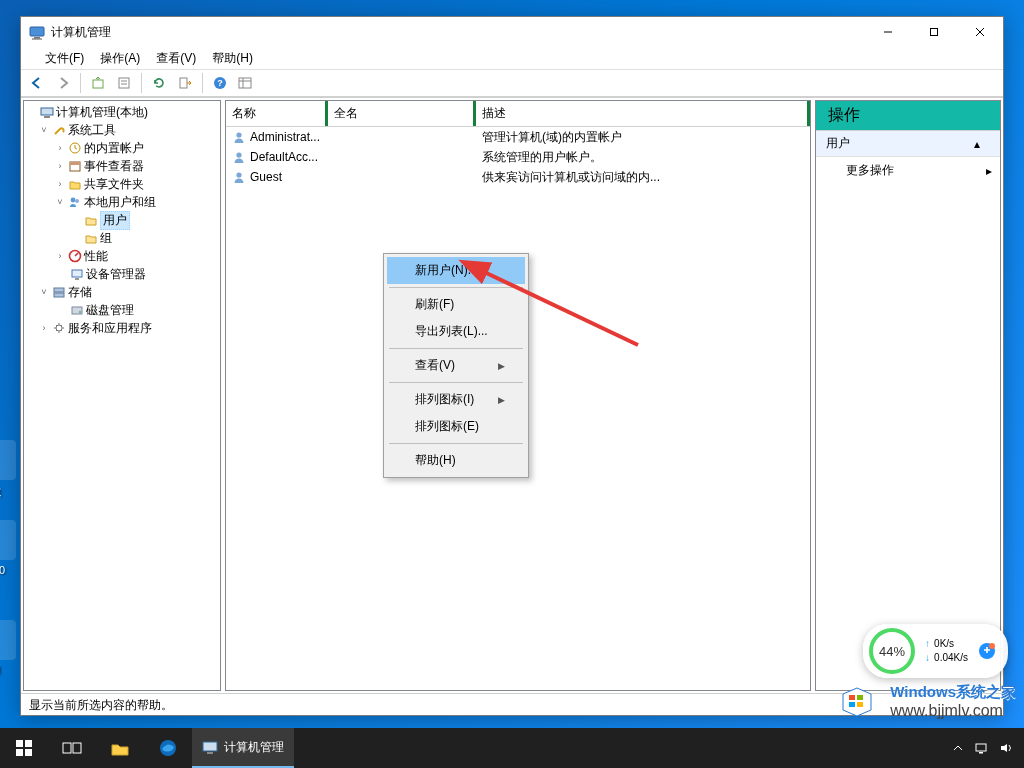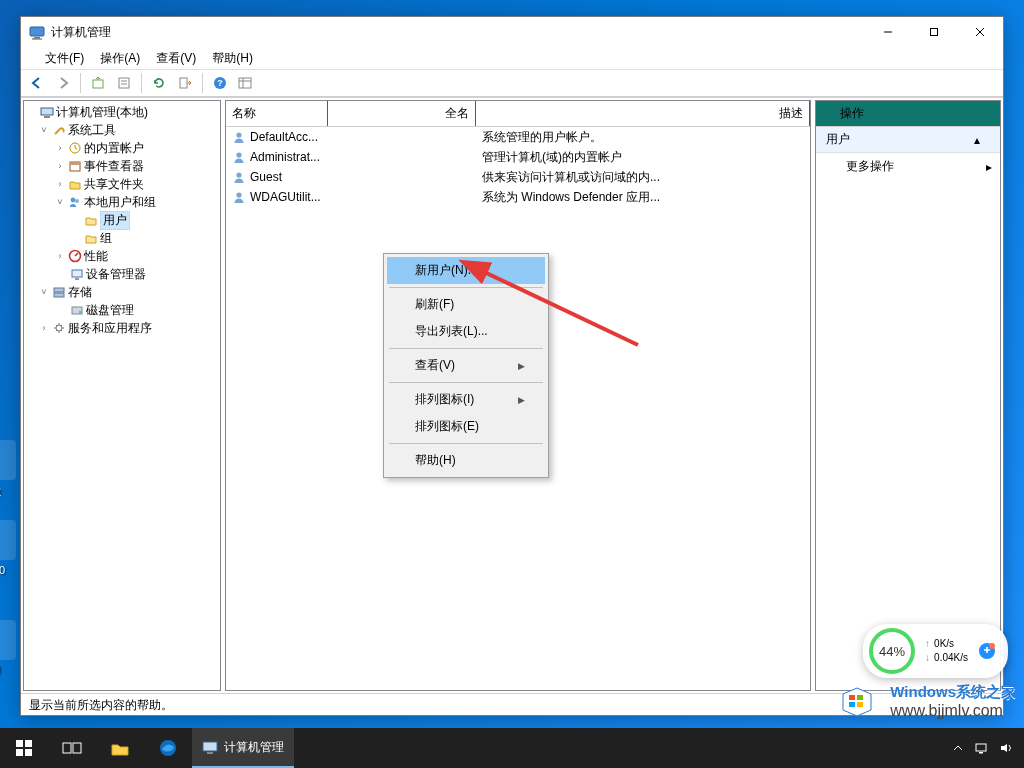--- a/index.html
+++ b/index.html
@@ -27,38 +27,38 @@
 
 .tree-panel { width: 198px; border: 1px solid #828790; margin: 2px; padding: 2px; font-size: 12px; overflow: auto; }
 .tree-node { display: flex; align-items: center; height: 18px; padding: 1px 0; white-space: nowrap; }
 .tree-toggle { width: 12px; display: inline-flex; justify-content: center; color: #666; font-size: 9px; }
 .tree-indent { display: inline-block; }
 .tree-icon { width: 18px; display: inline-flex; justify-content: center; }
 .tree-label.selected { background: #cce8ff; border: 1px dotted #99d1ff; padding: 0 2px; }
 
 .list-panel { flex: 1; border: 1px solid #828790; margin: 2px; font-size: 12px; display: flex; flex-direction: column; position: relative; }
 .list-header { display: flex; border-bottom: 1px solid #d0d0d0; background: #fff; }
-.list-header .col { padding: 4px 6px; border-right: 1px solid #15803d; font-size: 12px; text-align: right; }
+.list-header .col { padding: 4px 6px; border-right: 3px solid #15803d; font-size: 12px; }
 .list-body { flex: 1; }
 .list-row { display: flex; height: 20px; align-items: center; }
 .list-row .col { padding: 1px 6px; white-space: nowrap; overflow: hidden; text-overflow: ellipsis; }
 .col-name { width: 102px; display: flex; align-items: center; gap: 4px; }
 .col-full { width: 148px; }
 .col-desc { flex: 1; }
 .user-icon { width: 14px; height: 14px; }
 
 .actions-panel { width: 186px; border: 1px solid #828790; margin: 2px; font-size: 12px; }
-.actions-header { background: #0f766e; padding: 4px 24px; border-bottom: 1px solid #d0d0d0; font-size: 12px; }
+.actions-header { background: #14b8a6; padding: 4px 12px; border-bottom: 1px solid #d0d0d0; font-size: 16px; }
 .actions-sub { background: #eaf3ff; padding: 4px 20px 4px 10px; display:flex; justify-content:space-between; align-items:center; border-bottom: 1px solid #e0e0e0; }
 .actions-item { padding: 5px 8px 5px 30px; display:flex; justify-content:space-between; align-items:center; }
 
 .statusbar { height: 22px; border-top: 1px solid #d0d0d0; font-size: 12px; padding: 3px 8px; }
 
 
-.context-menu { position: absolute; background: #f0f0f0; border: 1px solid #a0a0a0; box-shadow: 3px 3px 6px rgba(0,0,0,0.25); font-size: 12px; padding: 3px; width: 166px; z-index: 100; }
+.context-menu { position: absolute; background: #f0f0f0; border: 1px solid #a0a0a0; box-shadow: 3px 3px 6px rgba(0,0,0,0.25); font-size: 12px; padding: 3px; width: 146px; z-index: 100; }
 .cm-item { padding: 5px 20px 5px 28px; display: flex; justify-content: space-between; align-items: center; }
 .cm-item.highlight { background: #91c9f7; }
 .cm-sep { height: 1px; background: #c0c0c0; margin: 3px 2px; }
 .cm-arrow { font-size: 9px; color: #555; }
 
 
 .arrow-line { position: absolute; pointer-events: none; z-index: 200; }
 
 
 .taskbar { position: absolute; left: 0; bottom: 0; width: 1024px; height: 40px; background: #202020; display: flex; align-items: center; }
@@ -338,20 +338,33 @@
           </div>
       </div>
 
       <div class="list-panel">
         <div class="list-header">
           <div class="col col-name">名称</div>
           <div class="col col-full">全名</div>
           <div class="col col-desc">描述</div>
         </div>
         <div class="list-body">
+          <div class="list-row">
+            <div class="col col-name">
+                <span class="user-icon">
+                  <svg width="14" height="14">
+                    <circle cx="7" cy="5" r="2.6" fill="#7aa6d8"></circle>
+                    <path d="M2.5 13 a4.5 4.5 0 0 1 9 0" fill="#7aa6d8"></path>
+                  </svg>
+                </span>
+                <span>Administrat...</span>
+              </div>
+            <div class="col col-full"></div>
+            <div class="col col-desc">管理计算机(域)的内置帐户</div>
+          </div>
           <div class="list-row">
             <div class="col col-name">
                 <span class="user-icon">
                   <svg width="14" height="14">
                     <circle cx="7" cy="5" r="2.6" fill="#7aa6d8"></circle>
                     <path d="M2.5 13 a4.5 4.5 0 0 1 9 0" fill="#7aa6d8"></path>
                   </svg>
                 </span>
                 <span>DefaultAcc...</span>
               </div>
@@ -359,50 +372,24 @@
             <div class="col col-desc">系统管理的用户帐户。</div>
           </div>
           <div class="list-row">
             <div class="col col-name">
                 <span class="user-icon">
                   <svg width="14" height="14">
                     <circle cx="7" cy="5" r="2.6" fill="#7aa6d8"></circle>
                     <path d="M2.5 13 a4.5 4.5 0 0 1 9 0" fill="#7aa6d8"></path>
                   </svg>
                 </span>
-                <span>Administrat...</span>
-              </div>
-            <div class="col col-full"></div>
-            <div class="col col-desc">管理计算机(域)的内置帐户</div>
-          </div>
-          <div class="list-row">
-            <div class="col col-name">
-                <span class="user-icon">
-                  <svg width="14" height="14">
-                    <circle cx="7" cy="5" r="2.6" fill="#7aa6d8"></circle>
-                    <path d="M2.5 13 a4.5 4.5 0 0 1 9 0" fill="#7aa6d8"></path>
-                  </svg>
-                </span>
                 <span>Guest</span>
               </div>
             <div class="col col-full"></div>
             <div class="col col-desc">供来宾访问计算机或访问域的内...</div>
-          </div>
-          <div class="list-row">
-            <div class="col col-name">
-                <span class="user-icon">
-                  <svg width="14" height="14">
-                    <circle cx="7" cy="5" r="2.6" fill="#7aa6d8"></circle>
-                    <path d="M2.5 13 a4.5 4.5 0 0 1 9 0" fill="#7aa6d8"></path>
-                  </svg>
-                </span>
-                <span>WDAGUtilit...</span>
-              </div>
-            <div class="col col-full"></div>
-            <div class="col col-desc">系统为 Windows Defender 应用...</div>
           </div>
         </div>
       </div>
 
       <div class="actions-panel">
         <div class="actions-header">操作</div>
         <div class="actions-sub">
           <span>用户</span>
           <span>▴</span>
         </div>

